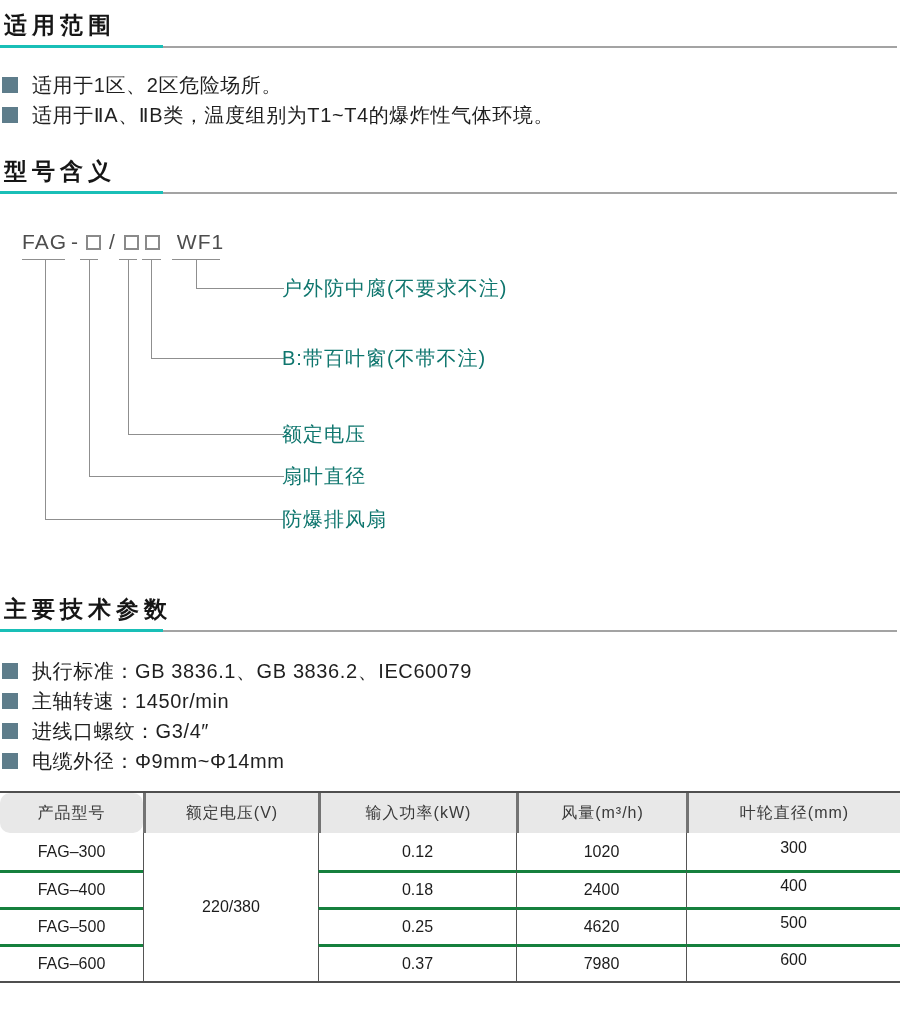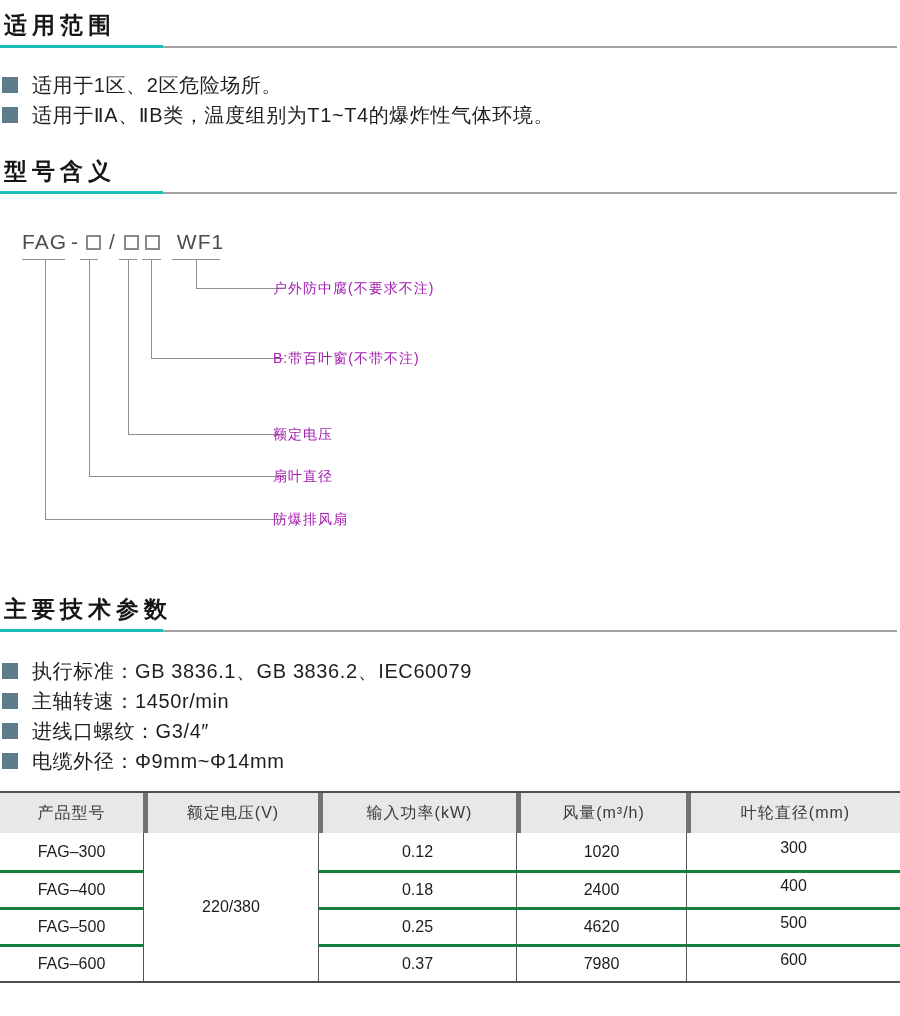--- a/index.html
+++ b/index.html
@@ -40,36 +40,36 @@
   }
   .model-row .dash { margin: 0 4px; }
   .model-row .slash { margin: 0 5px; }
   .mbox { width: 15px; height: 15px; border: 2px solid #8a8a8a; margin: 0 3px; display: inline-block; }
   .model-row .suffix { margin-left: 14px; }
   .uline, .vline, .hline { position: absolute; background: #8f8f8f; }
   .uline { height: 1px; }
   .vline { width: 1px; }
   .hline { height: 1px; }
   .dlabel {
-    position: absolute; left: 273px; height: 24px; line-height: 24px;
-    font-size: 14px; color: #a21caf; letter-spacing: 1px; white-space: nowrap;
+    position: absolute; left: 282px; height: 24px; line-height: 24px;
+    font-size: 20px; color: #0f766e; letter-spacing: 1px; white-space: nowrap;
   }
 
   
   table.spec {
     width: 900px; margin-top: 15px;
     border-collapse: separate; border-spacing: 0; table-layout: fixed;
     border-top: 2px solid #4f4f4f; border-bottom: 2px solid #4f4f4f;
   }
   table.spec th {
     height: 40px; background: #e8e8e8; font-weight: 400;
     font-size: 16px; color: #3a3a3a; letter-spacing: 1px;
-    border-left: 5px solid #737373; text-align: center;
-  }
-  table.spec th:first-child { border-left: none; }
+    border-left: 3px solid #737373; text-align: center;
+  }
+  table.spec th:first-child { border-left: none; border-radius: 10px; }
   table.spec td {
     height: 37px; text-align: center; vertical-align: middle;
     font-size: 16px; color: #1c1c1c; background: #fff;
   }
   table.spec td.vl { border-left: 1px solid #555; }
   table.spec tr.sep td { border-top: 3px solid #15803d; }
   td.c-imp .lift { position: relative; top: -4px; display: inline-block; }
 </style>
 </head>
 <body>

